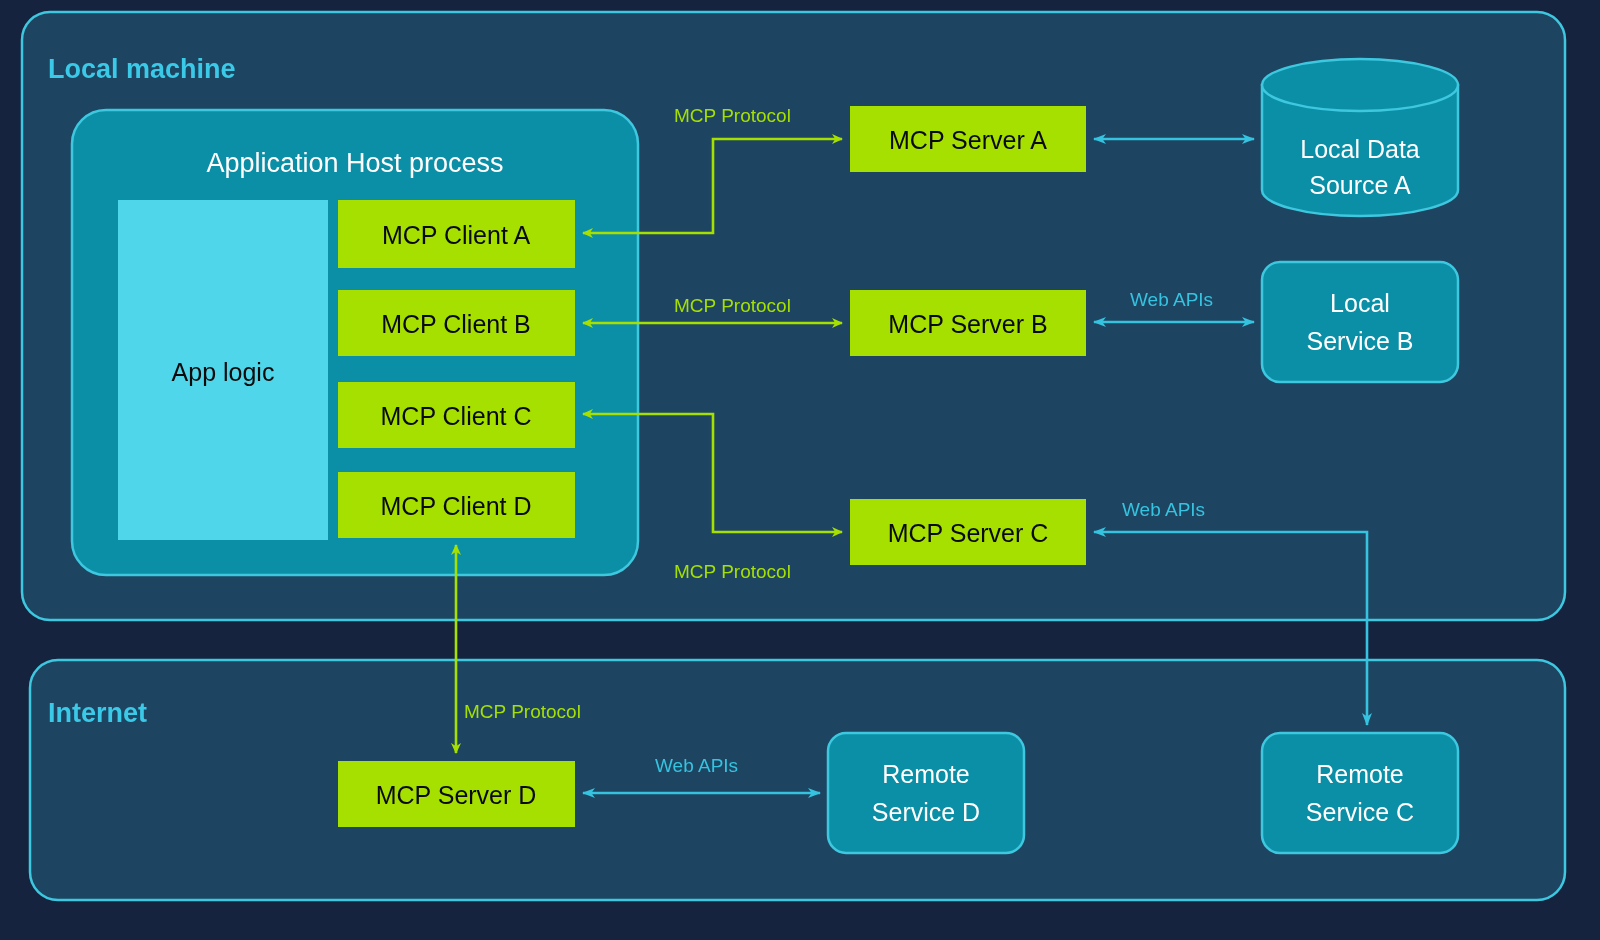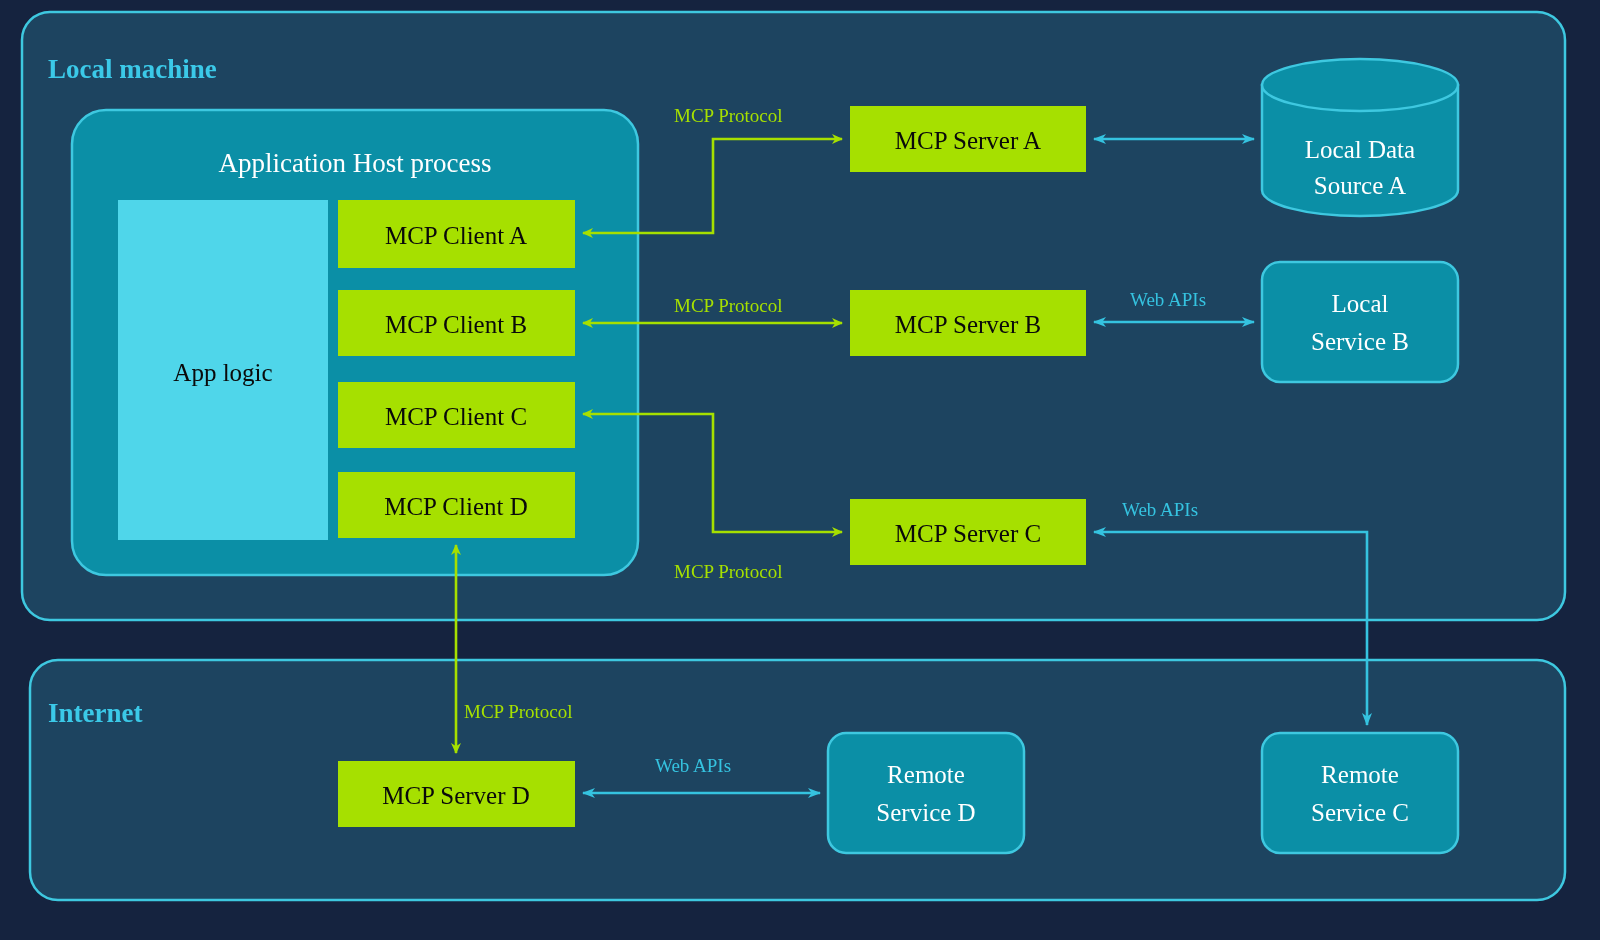--- a/index.html
+++ b/index.html
@@ -1,18 +1,18 @@
 <!DOCTYPE html>
 <html><head>
 <meta charset="utf-8">
 <style>
   html,body{margin:0;padding:0;background:#15233f;}
   body{width:1600px;height:940px;overflow:hidden;
        font-family:"Liberation Sans","DejaVu Sans",sans-serif;}
-  #stage{position:relative;width:1396px;height:940px;font-family:Liberation Serif, serif;}
+  #stage{position:relative;width:1396px;height:940px;}
   svg#diagram{position:absolute;left:0;top:0;width:1600px;height:940px;}
   .panel-title{font-weight:bold;font-size:27px;}
   .node-label{font-size:25px;}
   .node-label-dark{font-size:25px;fill:#0a0a0a;}
   .edge-label{font-size:19px;}
   .host-title{font-size:27px;fill:#ffffff;}
 </style>
 </head>
 <body>
 

